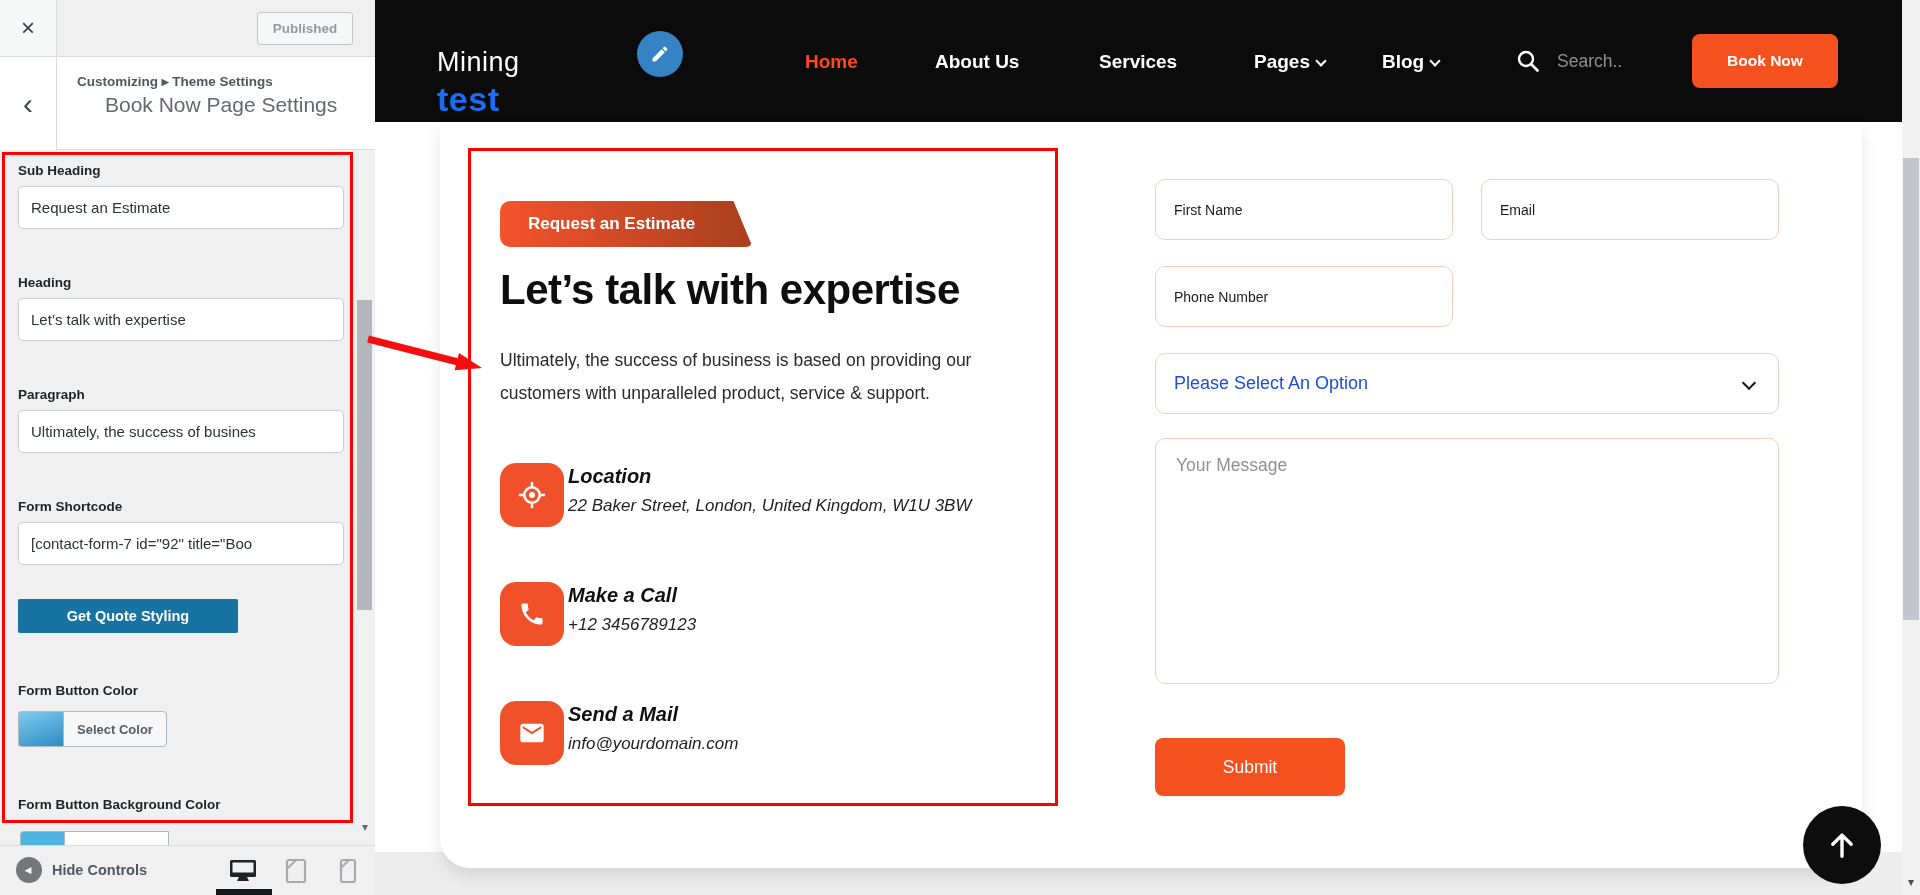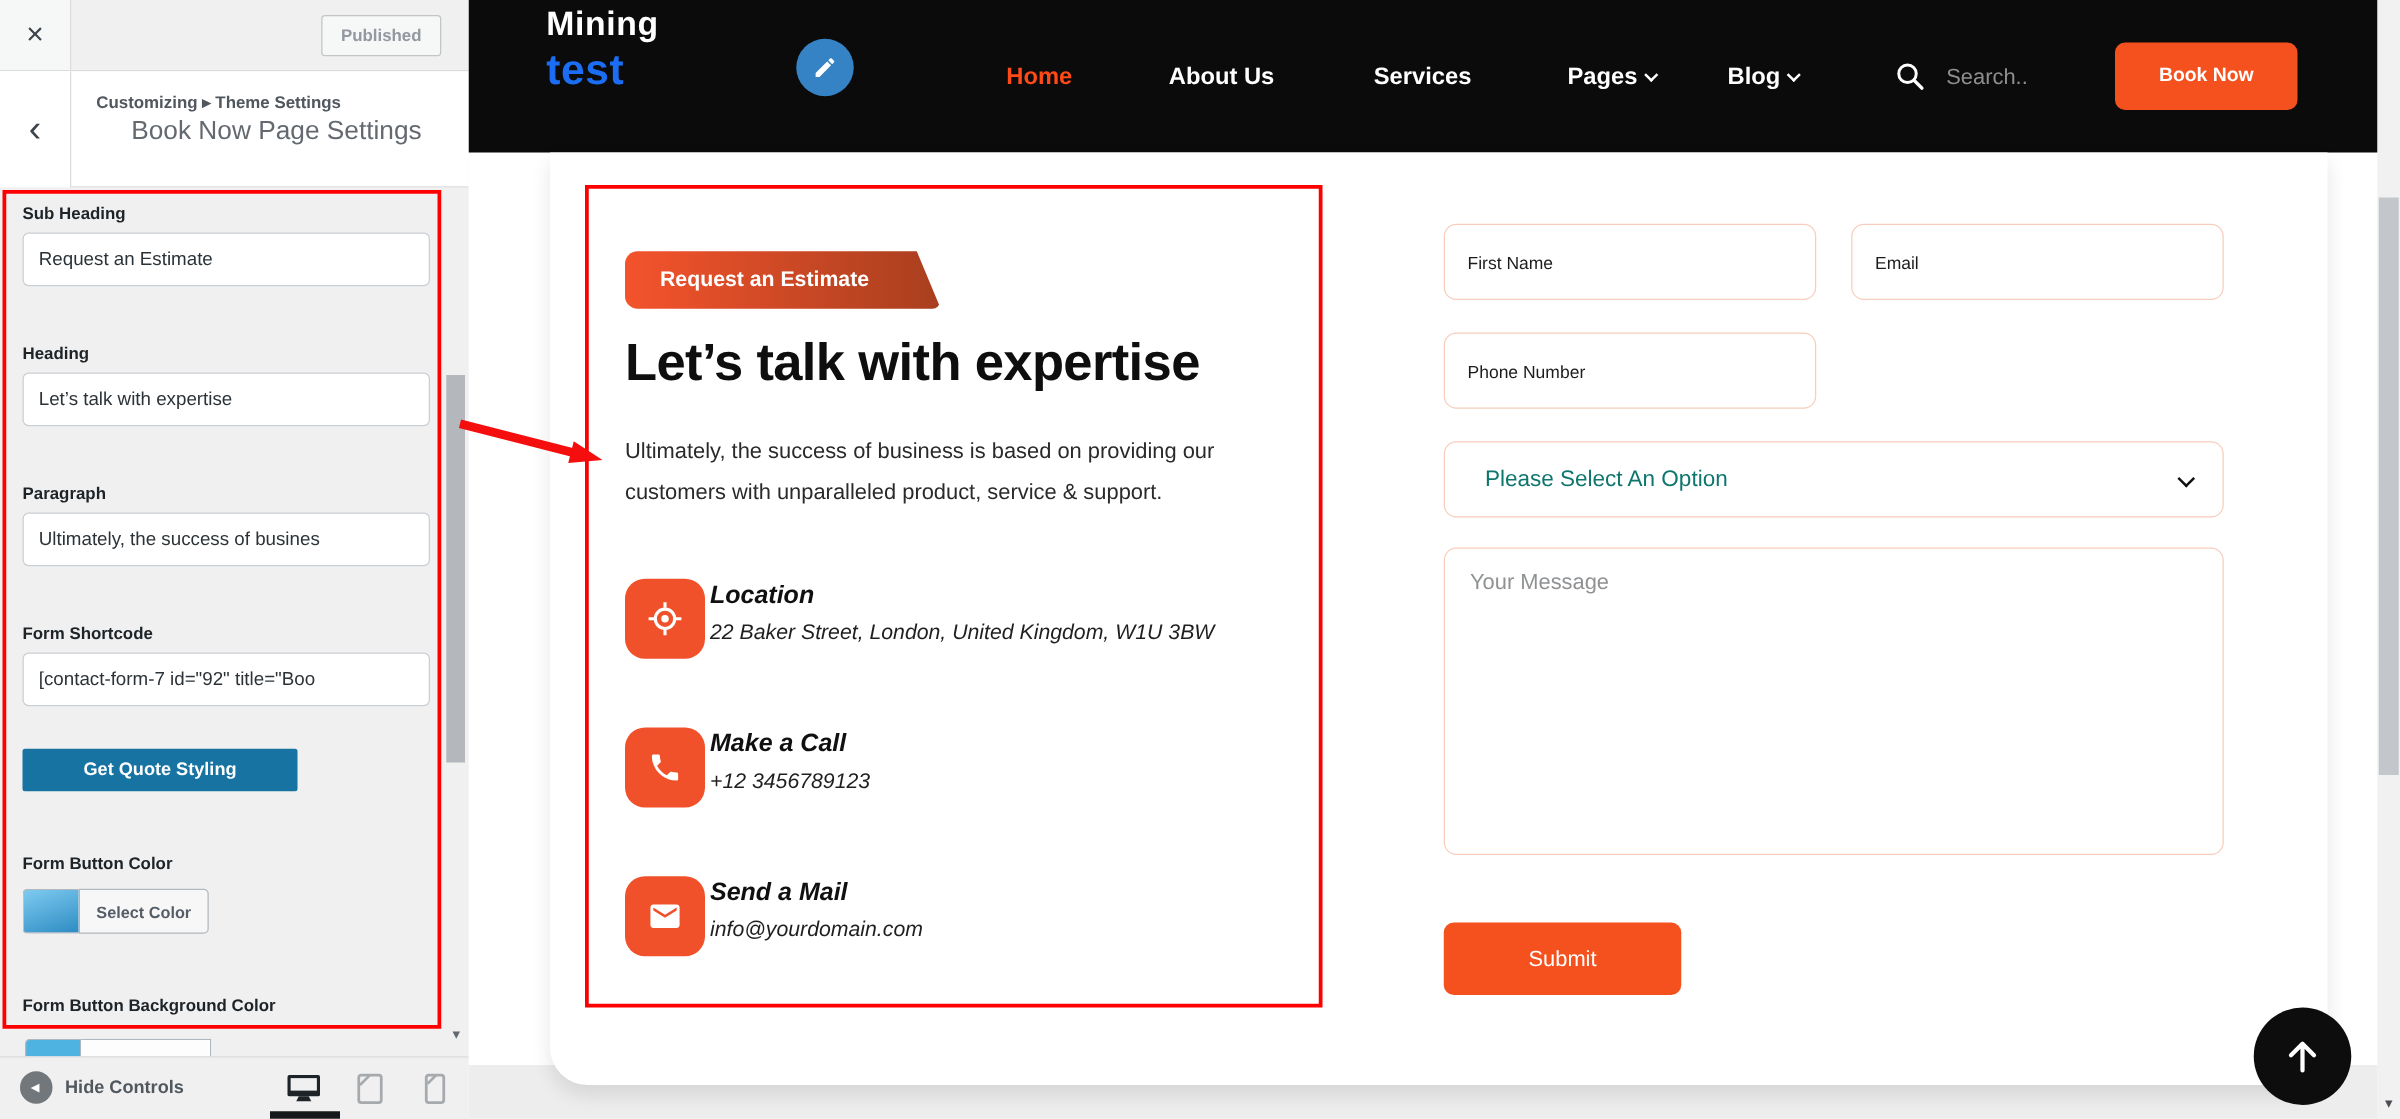--- a/index.html
+++ b/index.html
@@ -39,21 +39,21 @@
   .device-btn { position:absolute; top:9px; width:32px; height:32px; background:none; border:none; cursor:pointer; display:flex; align-items:center; justify-content:center; }
   .dev-desktop { left:227px; } .dev-tablet { left:280px; } .dev-mobile { left:332px; }
   .device-underline { position:absolute; left:216px; top:43px; width:56px; height:7px; background:#16191c; }
 
   
   .preview { position:absolute; left:375px; top:0; width:1527px; height:895px; background:#fff; }
   .pv-strip { position:absolute; left:0; top:852px; width:1527px; height:43px; background:#ededed; }
 
   .site-header { position:absolute; left:0; top:0; width:1527px; height:122px; background:#0b0b0b; }
   .logo { position:absolute; left:62px; top:6px; line-height:1; cursor:pointer; }
-  .logo-l1 { display:block; color:#fff; font-size:27px; font-weight:700; letter-spacing:.5px; }
+  .logo-l1 { display:block; color:#fff; font-size:27px; font-weight:400; letter-spacing:.5px;margin-top:43px; }
   .logo-l2 { display:block; color:#1b6ef3; font-size:34px; font-weight:800; margin-top:6px; letter-spacing:.5px; }
   .edit-bubble { position:absolute; left:262px; top:31px; width:46px; height:46px; border-radius:50%; background:#3582c4; border:none; display:flex; align-items:center; justify-content:center; cursor:pointer; }
   .nav { position:absolute; left:0; top:0; width:100%; height:122px; }
   .nav-item { position:absolute; top:51px; color:#fff; font-size:19px; font-weight:700; cursor:pointer; white-space:nowrap; }
   .nav-item.active { color:#ff4a17; }
   .chev { display:inline-block; width:8px; height:8px; border-right:2.5px solid currentColor; border-bottom:2.5px solid currentColor; transform:rotate(45deg); margin-left:7px; vertical-align:3px; }
   .search-wrap { position:absolute; left:1140px; top:48px; display:flex; align-items:center; gap:16px; cursor:pointer;text-align:right; }
   .search-text { color:#8f8f8f; font-size:17.5px; }
   .booknow-btn { position:absolute; left:1317px; top:34px; width:146px; height:54px; background:#f4511e; border:none; border-radius:8px; color:#fff; font-size:15.5px; font-weight:600; cursor:pointer; }
 
@@ -66,21 +66,21 @@
   .big-heading { position:absolute; left:29px; top:115px; font-size:42px; font-weight:800; letter-spacing:-.5px; color:#0e0e0e; white-space:nowrap; }
   .lead-para { position:absolute; left:29px; top:193px; width:556px; font-size:17.5px; line-height:33px; color:#2a2a2a; }
 
   .contact-row { position:absolute; left:29px; display:flex; gap:4px;font-style:italic; }
   .contact-icon { width:64px; height:64px; border-radius:16px; background:#f1512a; display:flex; align-items:center; justify-content:center; flex:0 0 64px; }
   .contact-title { font-size:20px; font-weight:800; color:#101010; margin-top:2px; }
   .contact-text { font-size:17px; color:#1f1f1f; margin-top:8px; white-space:nowrap; }
 
   .bk-input { position:absolute; height:61px; background:#fff; border:1px solid #f8cdbb; border-radius:10px; padding:0 18px; font-family:"Liberation Sans",sans-serif; font-size:14px; color:#1c1c1e; }
   .bk-input::placeholder { color:#1c1c1e; opacity:1; }
-  .bk-select { position:absolute; left:715px; top:231px; width:624px; height:61px; background:#fff; border:1px solid #f8cdbb; border-radius:10px; display:flex; align-items:center; padding:0 32px; font-size:18px; color:#0f766e; cursor:pointer; }
+  .bk-select { position:absolute; left:715px; top:231px; width:624px; height:61px; background:#fff; border:1px solid #f8cdbb; border-radius:10px; display:flex; align-items:center; padding:0 18px; font-size:18px; color:#1d4ed8; cursor:pointer; }
   .bk-select .chevd { position:absolute; right:24px; top:24px; width:10px; height:10px; border-right:2.5px solid #111; border-bottom:2.5px solid #111; transform:rotate(45deg); }
   .bk-textarea { position:absolute; left:715px; top:316px; width:624px; height:246px; background:#fff; border:1px solid #f8cdbb; border-radius:10px; padding:16px 20px; font-family:"Liberation Sans",sans-serif; font-size:17.5px; color:#333; resize:none; }
   .bk-textarea::placeholder { color:#8f9193; opacity:1; }
   .submit-btn { position:absolute; left:715px; top:616px; width:190px; height:58px; background:#f4511e; border:none; border-radius:8px; color:#fff; font-size:17.5px; cursor:pointer; }
 
   .to-top { position:absolute; left:1428px; top:806px; width:78px; height:78px; border-radius:50%; background:#0d0d0d; border:none; display:flex; align-items:center; justify-content:center; cursor:pointer; }
 
   .pv-scroll-track { position:absolute; left:1902px; top:0; width:18px; height:895px; background:#f1f1f1; }
   .pv-scroll-thumb { position:absolute; left:1903px; top:158px; width:16px; height:462px; background:#c3c7cb; }
   .pv-scroll-down { position:absolute; left:1903px; top:872px; width:16px; height:20px; color:#4b4f53; font-size:12px; text-align:center; line-height:20px; }

